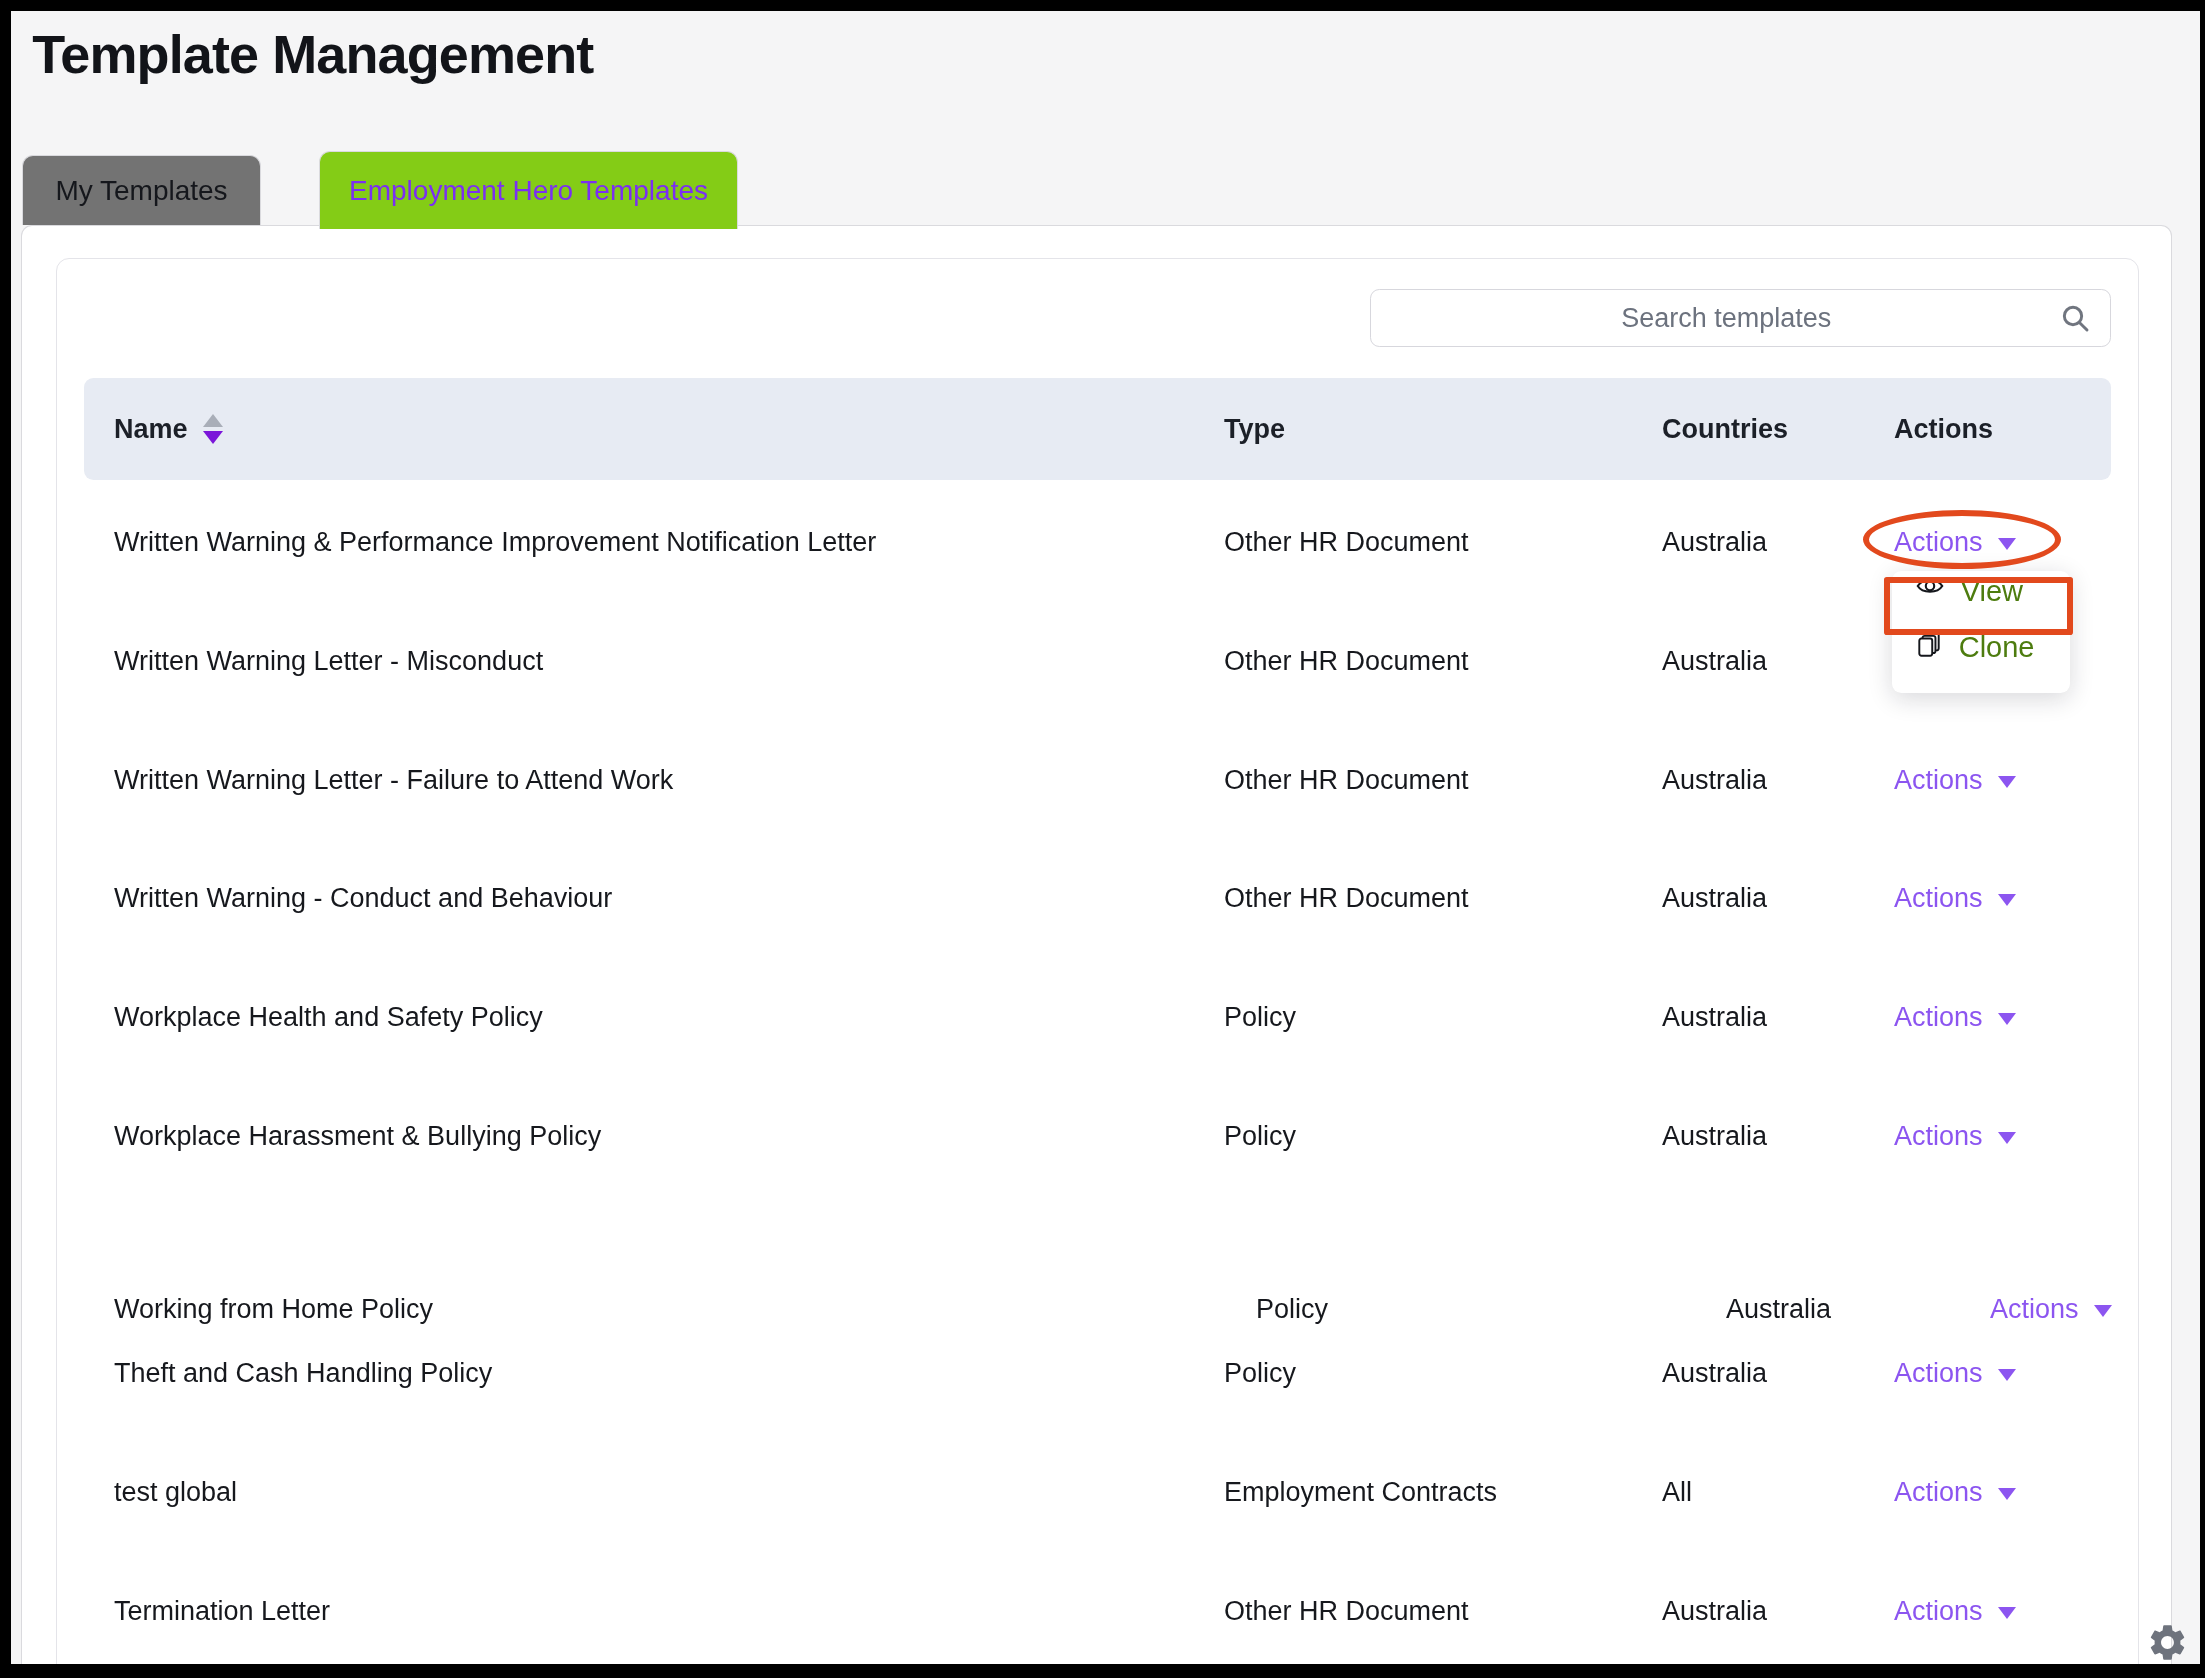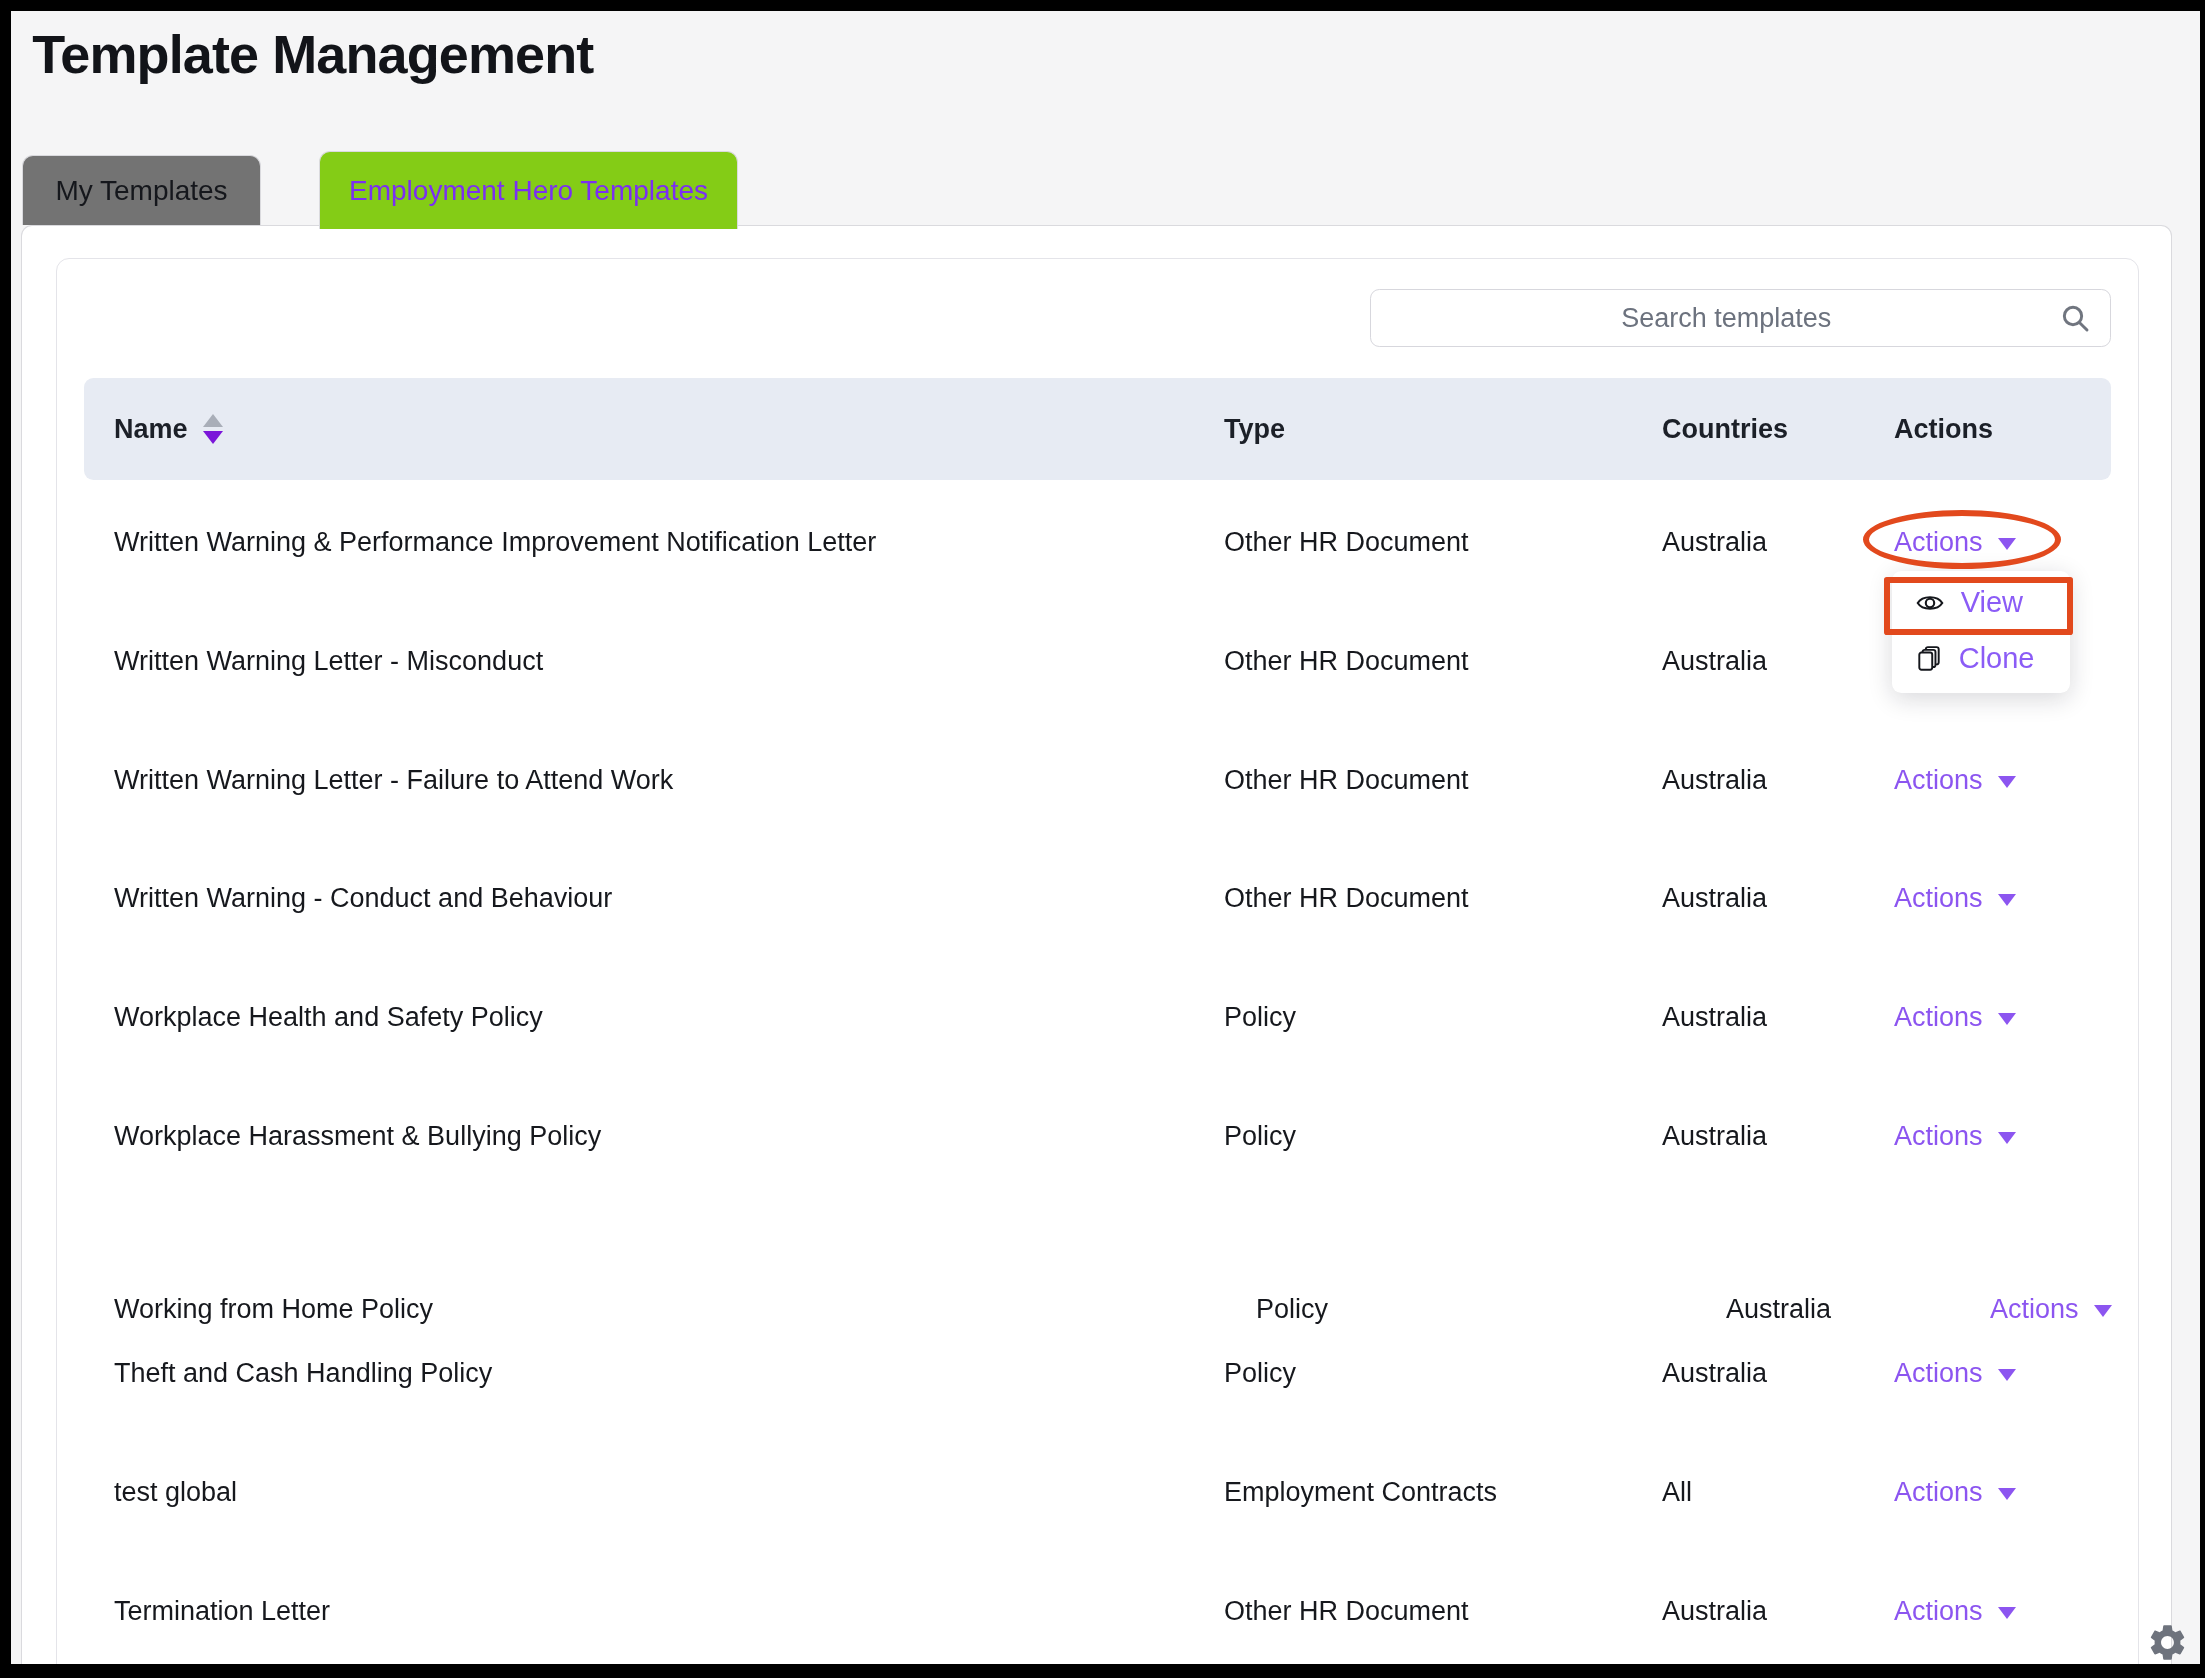--- a/index.html
+++ b/index.html
@@ -37,21 +37,21 @@
   .sort-stack{display:flex;flex-direction:column;align-items:center;margin-left:15px;cursor:pointer;}
   .sort-up{width:0;height:0;border-left:10.2px solid transparent;border-right:10.2px solid transparent;border-bottom:13px solid #a9aeb8;}
   .sort-down{width:0;height:0;border-left:10.2px solid transparent;border-right:10.2px solid transparent;border-top:13px solid #7b16d9;margin-top:4.6px;}
 
   .actions-link{display:flex;align-items:center;gap:15px;color:#8c55f0;cursor:pointer;}
   .caret{width:0;height:0;border-left:9.3px solid transparent;border-right:9.3px solid transparent;border-top:12px solid currentColor;margin-top:3.7px;}
 
   
   .dropdown{position:absolute;left:1881px;top:560px;width:178px;height:122px;background:#fff;border-radius:9.3px;
        box-shadow:0 5.6px 24px rgba(20,20,40,0.16);z-index:4;padding-top:3.7px;box-sizing:border-box;}
-  .dd-item{height:56px;display:flex;align-items:center;gap:16.7px;padding-left:24px;font-size:29px;color:#8b5cf6;cursor:pointer;}
+  .dd-item{height:56px;display:flex;align-items:flex-start;gap:16.7px;padding-left:24px;font-size:29px;color:#4d7c0f;cursor:pointer;}
   .dd-item svg{flex:none;}
 
   
   .annot-ellipse{position:absolute;left:1852px;top:499px;width:198px;height:59px;box-sizing:border-box;
        border:6.5px solid #e2491d;border-radius:50%;z-index:5;}
   .annot-rect{position:absolute;left:1873px;top:566px;width:189px;height:58px;box-sizing:border-box;
        border:6.5px solid #e2491d;border-radius:2.8px;z-index:6;}
 
   .gear{position:absolute;left:2135px;top:1610px;z-index:10;display:flex;}
 </style>

